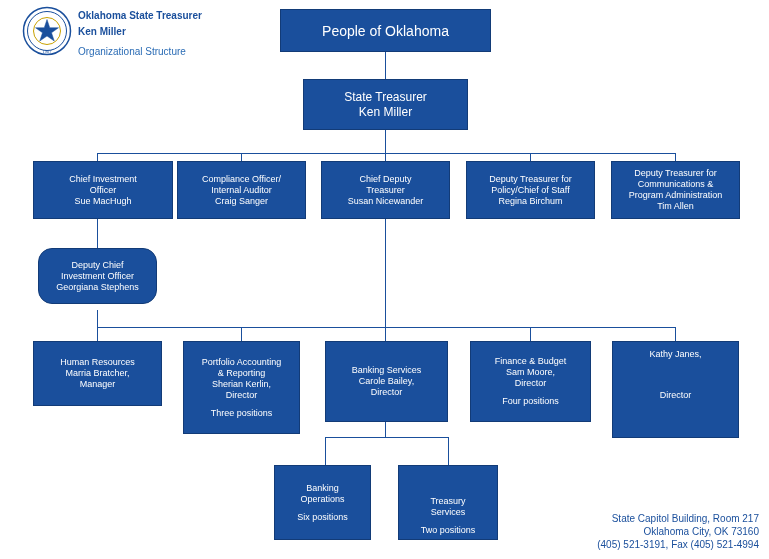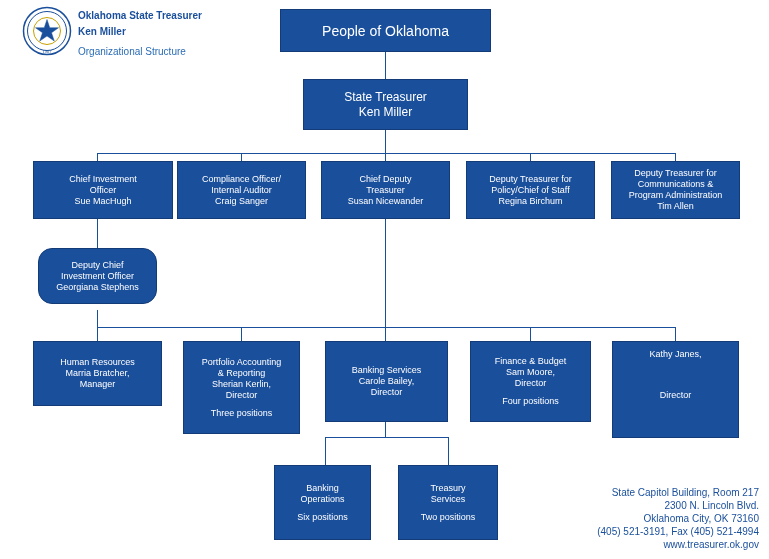--- a/index.html
+++ b/index.html
@@ -232,28 +232,26 @@
     <span class="ln">14 positions</span>
   </div>
 
   <div class="box" style="left:274px; top:465px; width:97px; height:75px;">
     <span class="ln">Banking</span>
     <span class="ln">Operations</span>
     <span class="spacer"></span>
     <span class="ln">Six positions</span>
   </div>
 
-  <div class="box" style="left:398px; top:465px; width:100px; height:75px;">
+  <div class="box" style="left:398px; top:465px; width:100px; height:75px;justify-content:flex-end;">
     <span class="ln">Treasury</span>
     <span class="ln">Services</span>
     <span class="spacer"></span>
     <span class="ln">Two positions</span>
   </div>
 
   <div id="address">
     <div>State Capitol Building, Room 217</div>
-    <div>2300 N. Lincoln Blvd.</div>
     <div>Oklahoma City, OK 73160</div>
     <div>(405) 521-3191, Fax (405) 521-4994</div>
-    <div>www.treasurer.ok.gov</div>
   </div>
 
 </div>
 
 </body></html>

